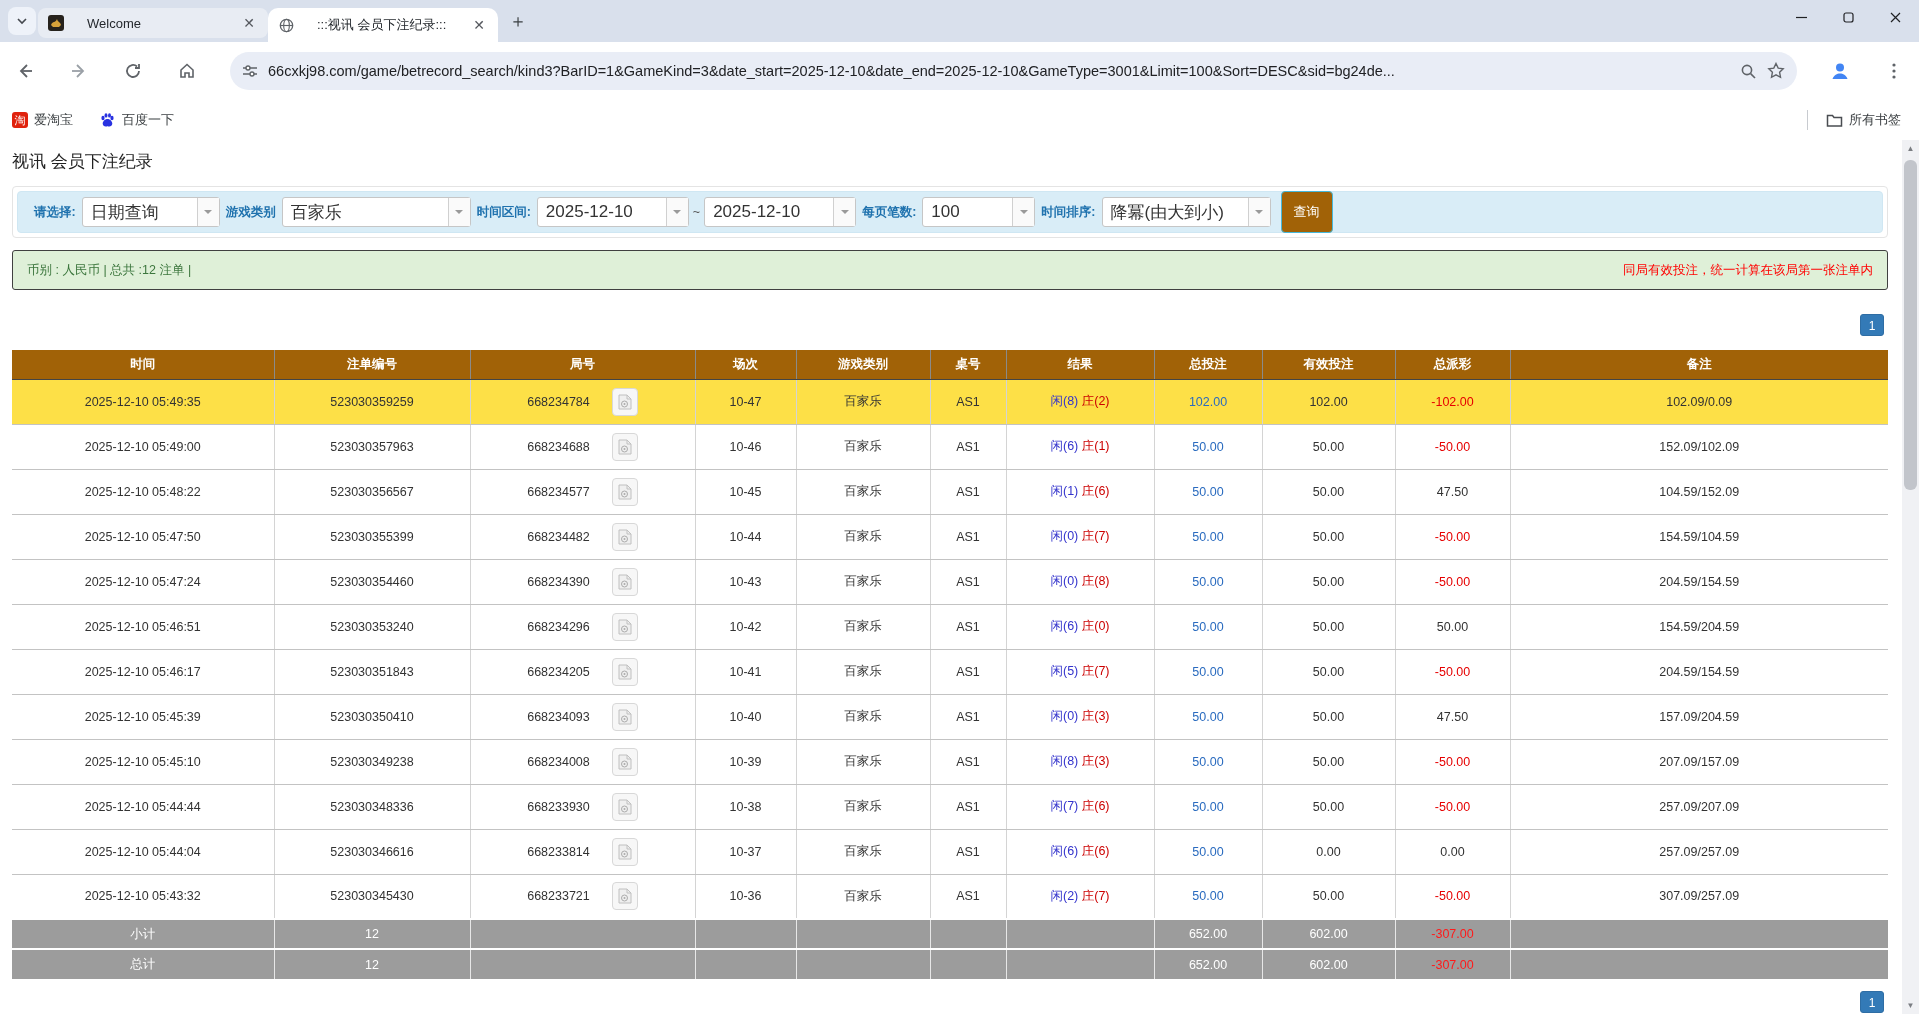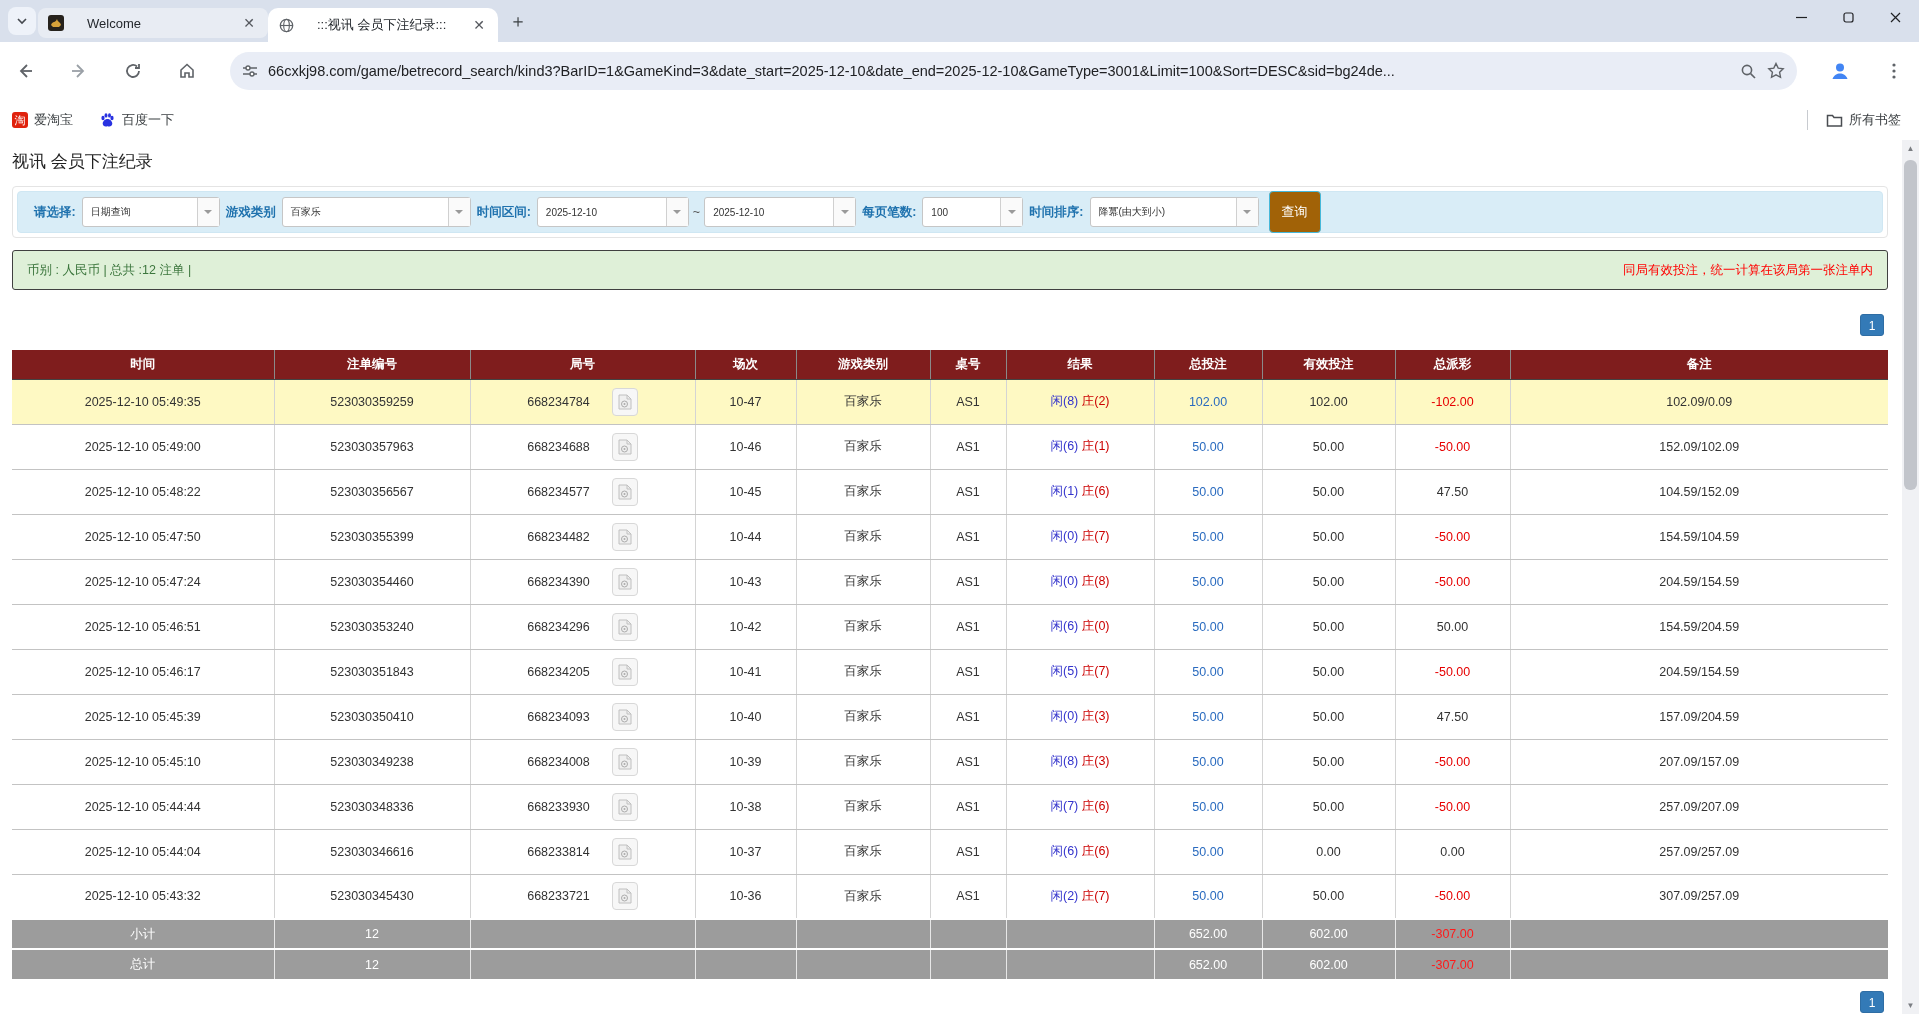--- a/index.html
+++ b/index.html
@@ -37,44 +37,44 @@
   
   .page { position:relative; width:1919px; height:874px; background:#fff; }
   .content { width:1876px; margin-left:12px; }
   .page-title { font-size:17px; color:#222; margin-top:8px; height:28px; line-height:28px; }
 
   .filter-panel { margin-top:10px; border:1px solid #e4e4e4; border-radius:4px; padding:4px; }
   .filter-bar { background:#d9edf7; border:1px solid #cfe7f3; border-radius:4px; height:42px;
     display:flex; align-items:center; padding:0 10px; font-size:12.5px; }
   .flabel { color:#1f72ae; font-weight:bold; margin:0 6px 0 6px; white-space:nowrap; }
   .select { background:#fff; border:1px solid #c6c6c6; border-radius:3px; height:30px; display:flex; align-items:center; }
-  .sel-text { padding:0 8px; font-size:10px; color:#333; flex:1; white-space:nowrap; overflow:hidden; }
+  .sel-text { padding:0 8px; font-size:17px; color:#333; flex:1; white-space:nowrap; overflow:hidden; }
   .sel-arrow { width:22px; height:28px; border-left:1px solid #d0d0d0; background:#fafafa; display:flex; align-items:center; justify-content:center; }
   .sel-arrow:after { content:""; border:4px solid transparent; border-top-color:#9a9a9a; margin-top:4px; }
   .tilde { color:#555; margin:0 4px; }
   .btn-query { margin-left:10px; background:#a16207; border:1px solid #46b8da; color:#fff; font-size:13px;
     height:42px; padding:0 12px; border-radius:4px; }
 
   .summary-bar { margin-top:12px; height:40px; background:#dff0d8; border:1px solid #404040; border-radius:3px;
     display:flex; align-items:center; justify-content:space-between; padding:0 14px; font-size:12.5px; }
   .summary-left { color:#3c763d; }
   .summary-right { color:#ff0000; }
 
   .pag-row { margin-top:24px; height:22px; text-align:right; padding-right:4px; }
   .page-btn { display:inline-block; min-width:24px; height:22px; line-height:22px; text-align:center;
     background:#337ab7; border:1px solid #2e6da4; color:#fff; font-size:12px; border-radius:3px; }
   .pag-bottom { margin-top:12px; }
 
   table.records { margin-top:14px; width:1876px; border-collapse:collapse; table-layout:fixed; font-size:12.5px; color:#333; }
-  table.records th { background:#7f1d1d; color:#fff; font-weight:bold; height:29px; text-align:center;
+  table.records th { background:#a16207; color:#fff; font-weight:bold; height:29px; text-align:center;
     border-right:1px solid #8a8a8a; border-bottom:1px solid #444; }
   table.records th:last-child { border-right:none; }
   table.records td { height:45px; text-align:center; border-right:1px solid #d4d4d4; border-bottom:1px solid #c3c3c3; background:#fff; }
   table.records td:last-child { border-right:none; }
-  tr.hl td { background:#fef9c3; }
+  tr.hl td { background:#fde047; }
   .round-wrap { display:inline-flex; align-items:center; gap:22px; }
   .video-btn { width:26px; height:28px; border:1px solid #d8d8d8; border-radius:4px; background:#f7f7f7;
     display:inline-flex; align-items:center; justify-content:center; }
   .res-xian { color:#3333cc; }
   .res-zhuang { color:#cc0000; }
   .bet-link { color:#2a6bbf; }
   .neg { color:#e60000; }
   tr.sumrow td { background:#9c9c9c; color:#fff; height:30px; border-right:1px solid #e7e7e7; border-bottom:none; border-top:2px solid #fff; }
   tr.sumrow .neg { color:#ff1a1a; }
 
@@ -234,21 +234,21 @@
         <div class="select" style="width:152px">
           <span class="sel-text">2025-12-10</span>
           <span class="sel-arrow"></span>
         </div>
         <span class="tilde">~</span>
         <div class="select" style="width:152px">
           <span class="sel-text">2025-12-10</span>
           <span class="sel-arrow"></span>
         </div>
         <span class="flabel">每页笔数:</span>
-        <div class="select" style="width:101px">
+        <div class="select" style="width:113px">
           <span class="sel-text">100</span>
           <span class="sel-arrow"></span>
         </div>
         <span class="flabel">时间排序:</span>
         <div class="select" style="width:169px">
           <span class="sel-text">降冪(由大到小)</span>
           <span class="sel-arrow"></span>
         </div>
         <button class="btn-query">查询</button>
       </div>

